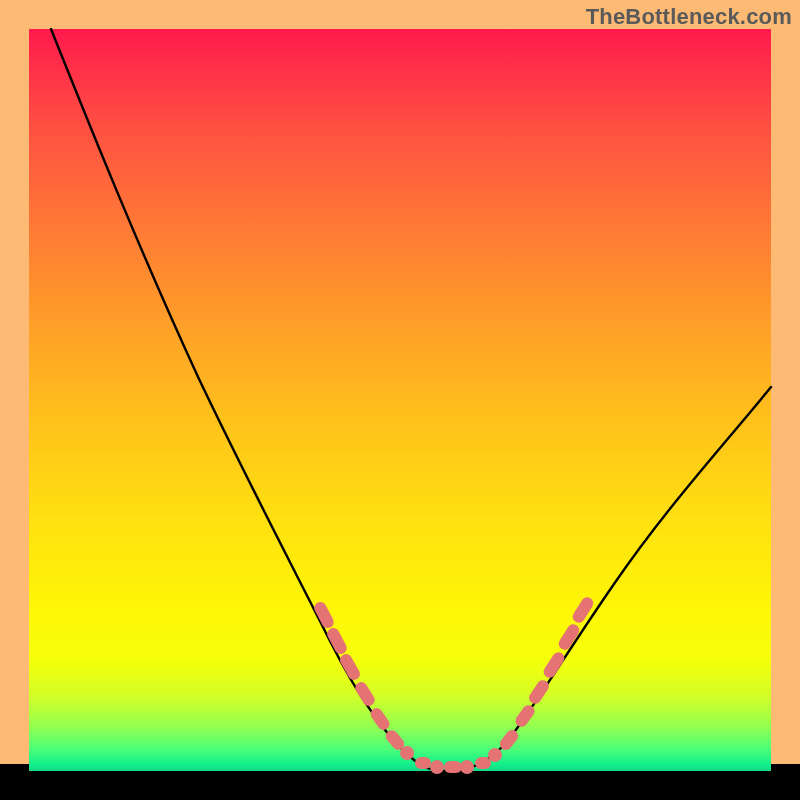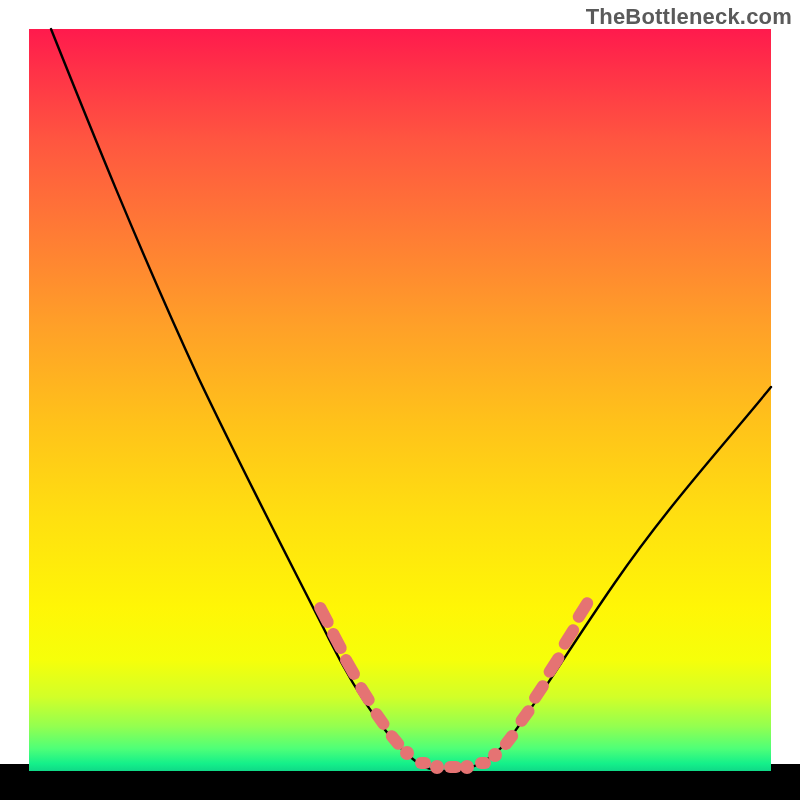--- a/index.html
+++ b/index.html
@@ -10,21 +10,21 @@
     background: #000;
     overflow: hidden;
     font-family: Arial, Helvetica, sans-serif;
   }
   .frame {
     position: absolute;
     left: 0;
     top: 0;
     width: 800px;
     height: 764px;
-    background: #ffffff;
+    background: #fdba74;
   }
   .plot {
     position: absolute;
     left: 29px;
     top: 29px;
     width: 742px;
     height: 742px;
     background: linear-gradient(to bottom,
       #ff1a4d 0%,
       #ff3347 6%,

